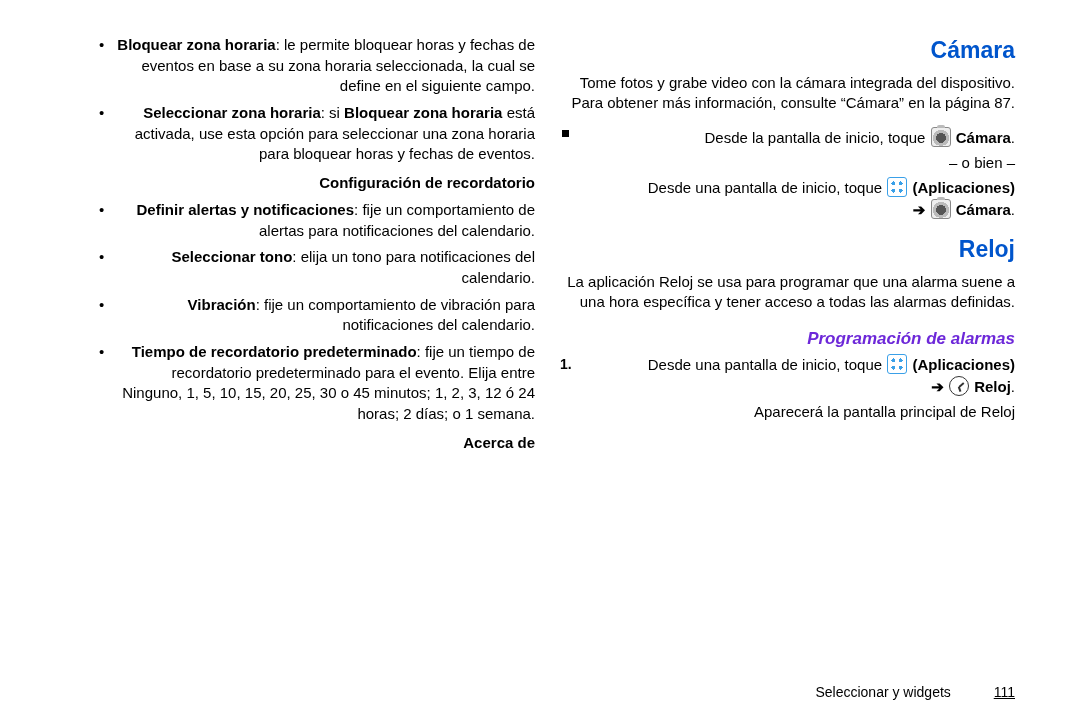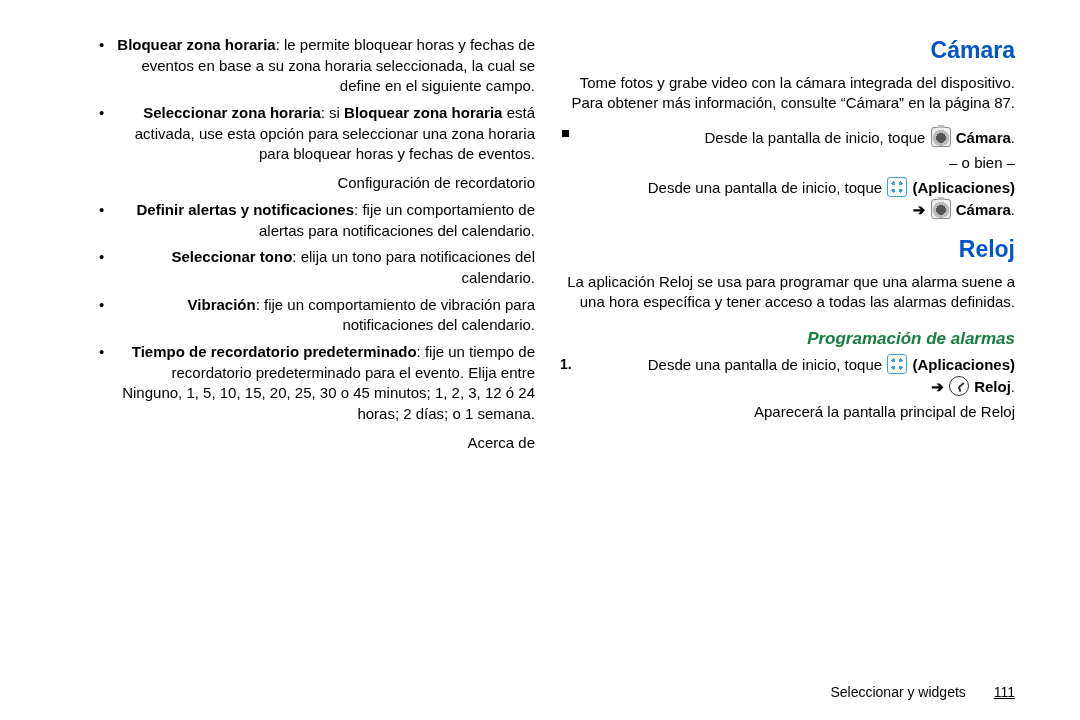--- a/index.html
+++ b/index.html
@@ -30,21 +30,21 @@
     padding-left: 5px;
     padding-right: 10px;
   }
   h2 {
     color: #0055cc;
     font-size: 23px;
     margin: 0 0 6px 0;
     font-weight: bold;
   }
   h3 {
-    color: #15803d;
+    color: #6d28d9;
     font-style: italic;
     font-size: 17px;
     margin: 14px 0 4px 0;
     font-weight: bold;
   }
   .bold { font-weight: bold; }
   .itref { }
   ul.bullets {
     list-style: none;
     margin: 0 0 8px 0;
@@ -55,21 +55,21 @@
     margin-bottom: 6px;
   }
   ul.bullets > li::before {
     content: "•";
     position: absolute;
     left: -16px;
     top: 0;
     font-size: 15px;
   }
   .sub-h {
-    font-weight: normal;
+    font-weight: bold;
     margin: 4px 0 6px 0;
   }
   .num-list {
     list-style: none;
     margin: 0;
     padding: 0 0 0 22px;
   }
   .num-list > li {
     position: relative;
     margin-bottom: 4px;
@@ -146,21 +146,21 @@
   }
   .icon-clock::before { width:6px; height:1.5px; transform: rotate(-40deg); }
   .icon-clock::after  { width:5px; height:1.5px; transform: rotate(70deg); }
   .arrow { font-weight: bold; }
   .footer {
     position: absolute;
     bottom: 20px;
     right: 65px;
     font-size: 14px;
   }
-  .footer .pn { margin-left: 24px; text-decoration: underline; }
+  .footer .pn { margin-left: 39px; text-decoration: underline; }
   .indent-cont { margin-left: 0; }
   .result-line { margin: 4px 0 0 22px; }
 </style>
 </head>
 <body>
 
 <div class="page">
 
   <div class="col">
     <ul class="bullets">

